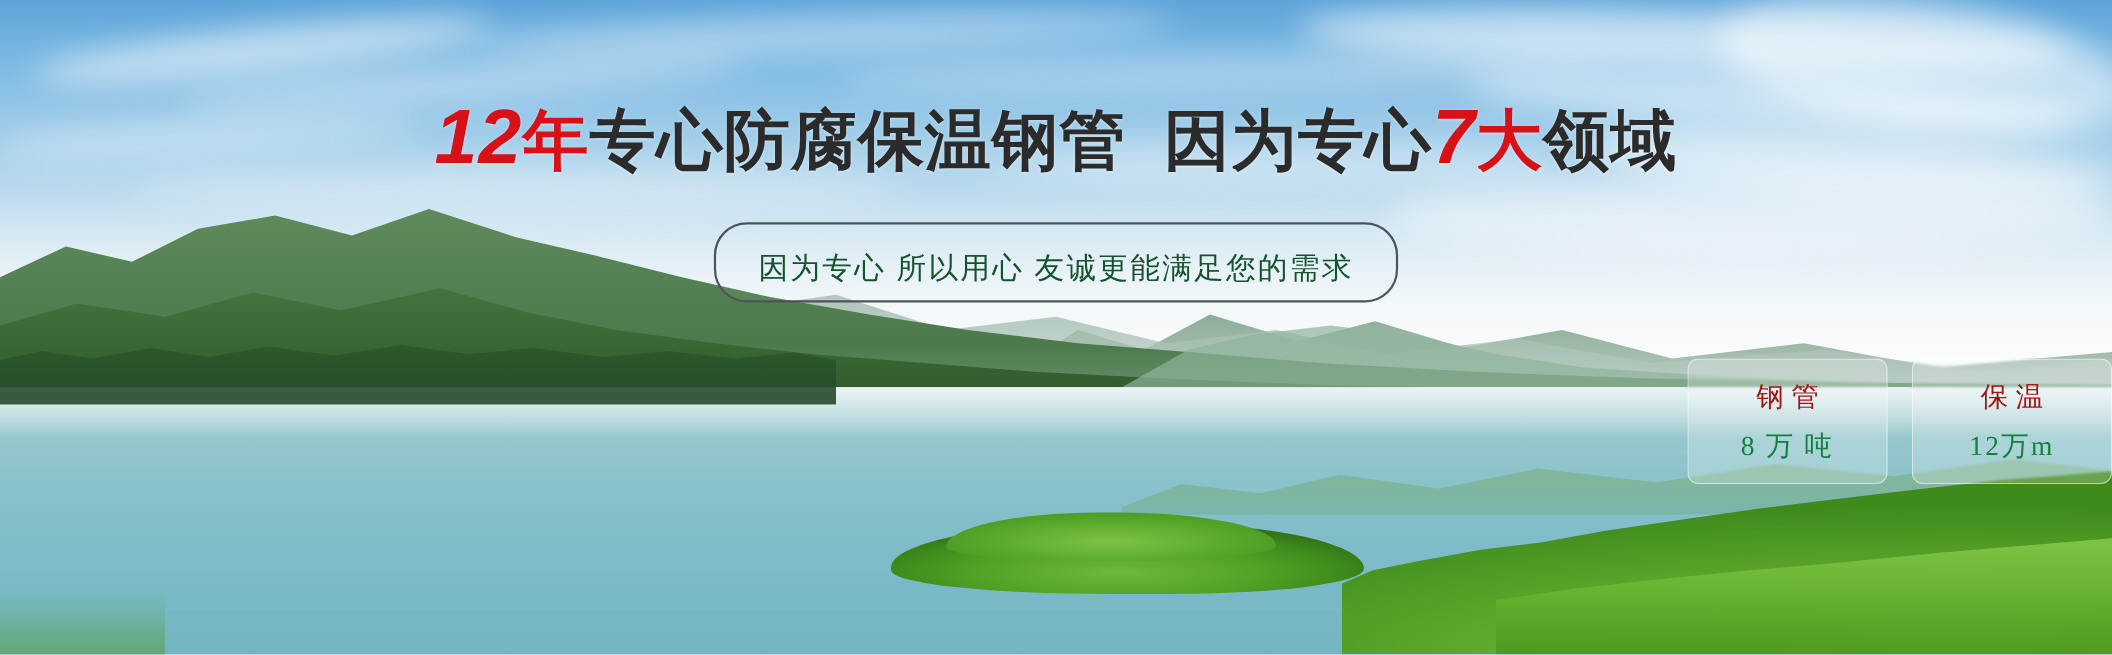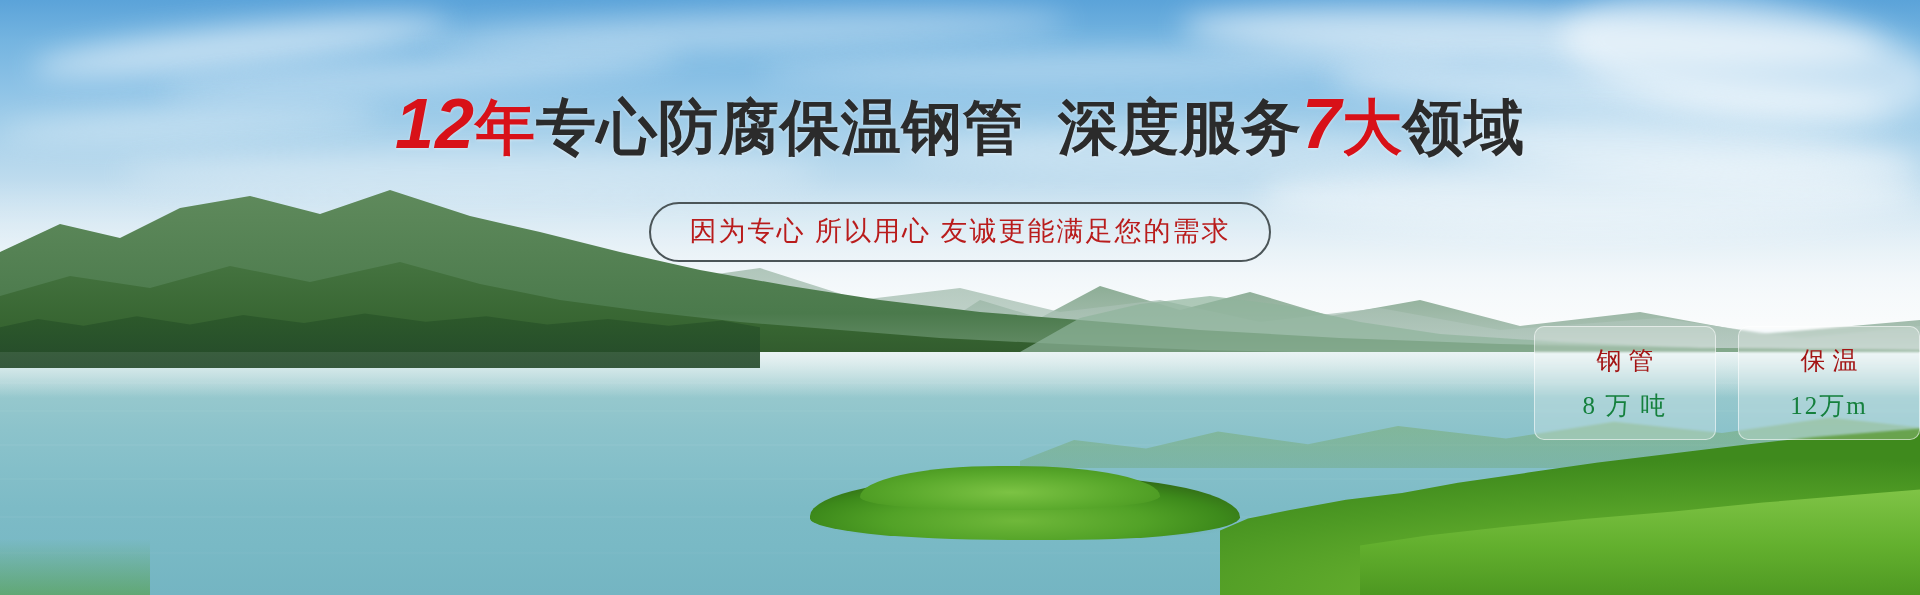--- a/index.html
+++ b/index.html
@@ -127,25 +127,25 @@
     font-family:"Liberation Sans","DejaVu Sans",sans-serif;
     font-style:italic;
   }
   .headline .gap{display:inline-block;width:34px;}
 
   .subwrap{
     position:absolute;left:0;top:202px;width:1920px;text-align:center;
   }
   .subpill{
     display:inline-block;
-    padding:9px 38px 11px;
+    padding:22px 38px 11px;
     border:2px solid #4b5558;
     border-radius:30px;
     font-size:27px;
-    color:#b91c1c;
+    color:#14532d;
     letter-spacing:2px;
     background:rgba(255,255,255,.05);
     white-space:nowrap;
   }
 
   
   .cards{
     position:absolute;left:0;top:326px;width:1920px;
     display:flex;justify-content:flex-end;gap:22px;
   }
@@ -238,21 +238,21 @@
 
   <div class="marsh"></div>
   <div class="islandshadow"></div>
   <div class="island"></div>
   <div class="island2"></div>
   <div class="grass-right"></div>
   <div class="grass-right2"></div>
   <div class="grass-left"></div>
 
   <div class="headline">
-    <span class="red num">12</span><span class="red">年</span><span>专心防腐保温钢管</span><span class="gap"></span><span>深度服务</span><span class="red num">7</span><span class="red">大</span><span>领域</span>
+    <span class="red num">12</span><span class="red">年</span><span>专心防腐保温钢管</span><span class="gap"></span><span>因为专心</span><span class="red num">7</span><span class="red">大</span><span>领域</span>
   </div>
 
   <div class="subwrap">
     <span class="subpill">因为专心 所以用心  友诚更能满足您的需求</span>
   </div>
 
   <div class="cards">
 
     <div class="card">
       <div class="label">钢管</div>

